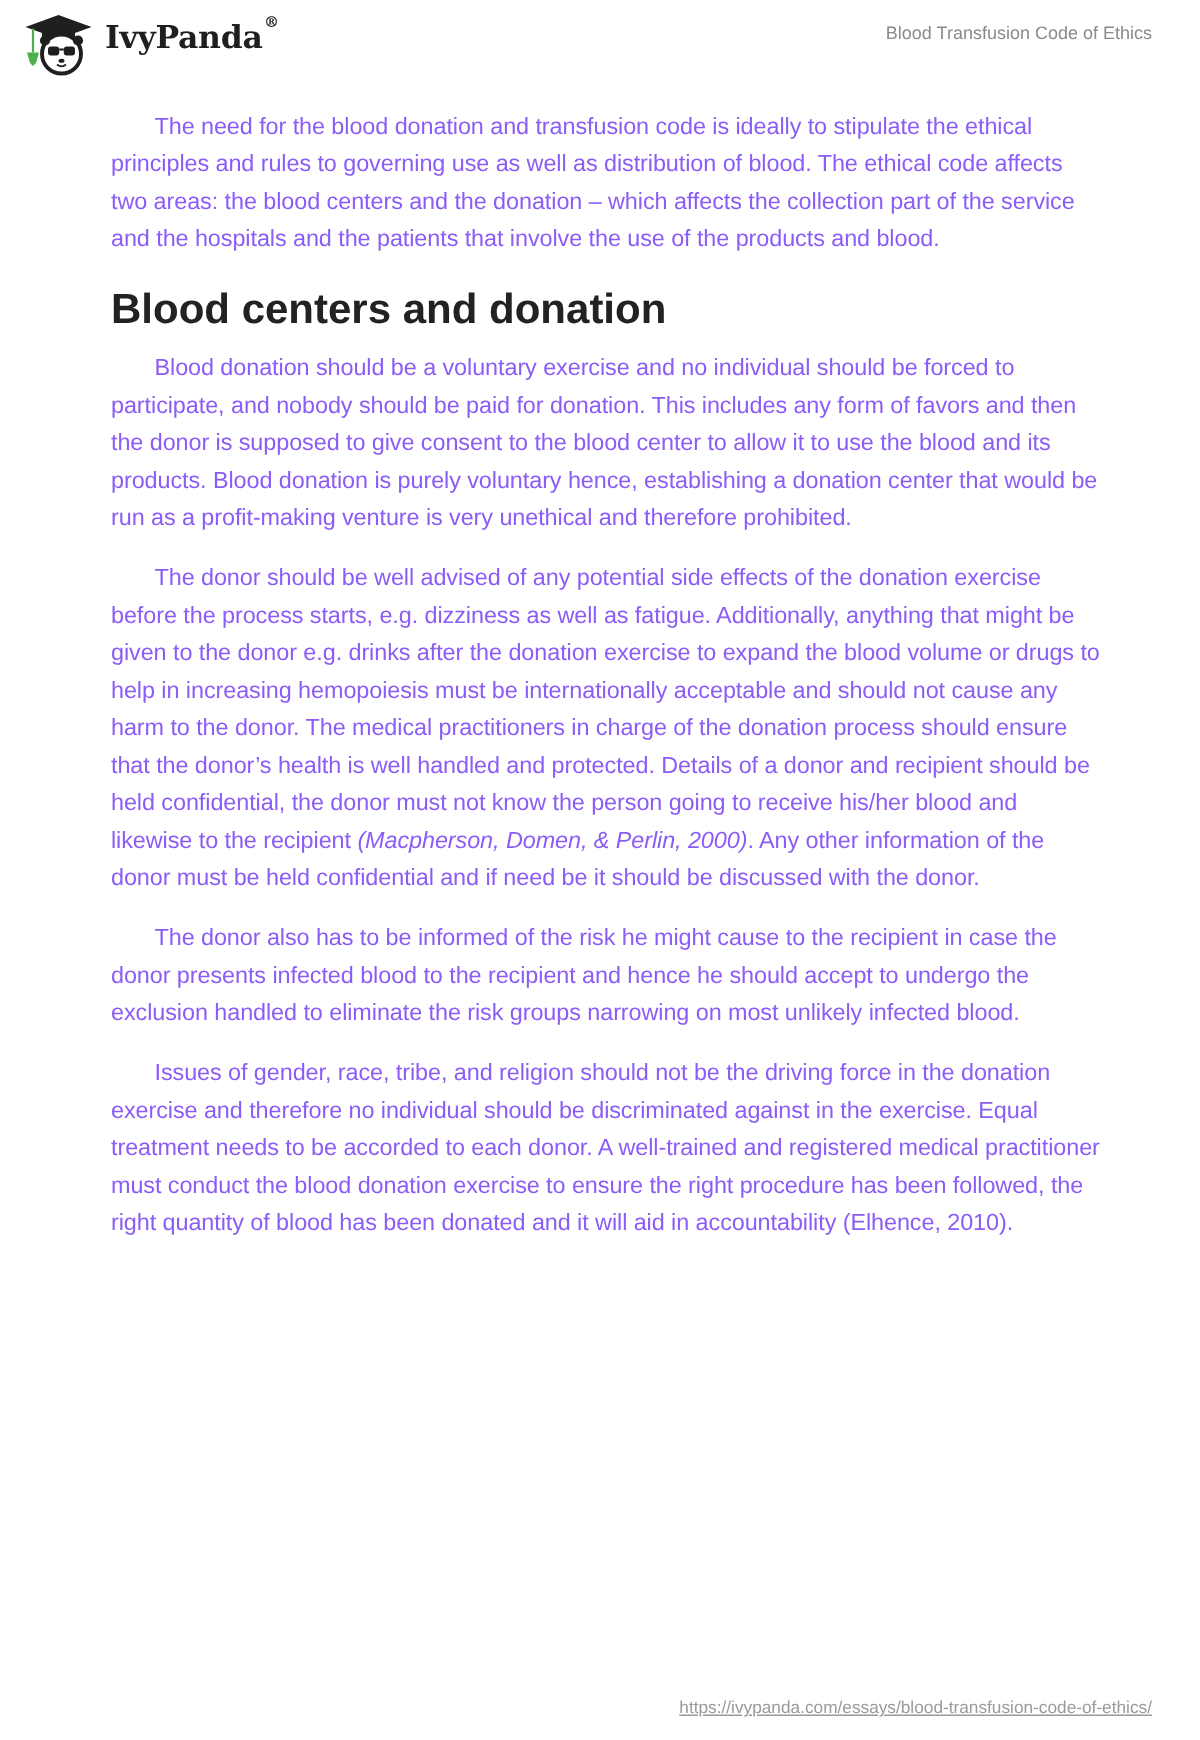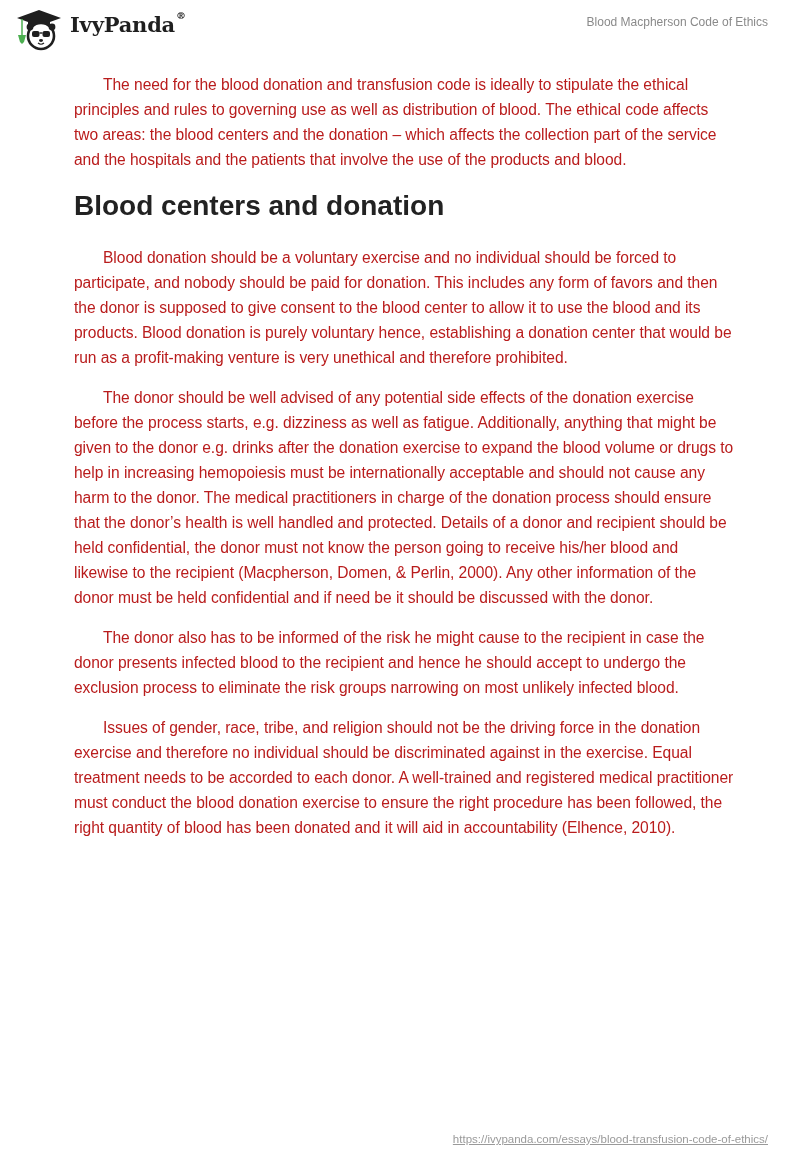--- a/index.html
+++ b/index.html
@@ -53,30 +53,30 @@
       left: 74px; top: 72px;
       width: 660px;
     }
     h2 {
       font-size: 28px;
       font-weight: bold;
       color: #222222;
       line-height: 38px;
       margin-bottom: 14px;
     }
-    h2.second { margin-top: 10px; margin-bottom: 20px; }
+    h2.second { margin-top: 10px; margin-bottom: 8px; }
     p {
       font-size: 15.6px;
       line-height: 25px;
       text-indent: 29px;
-      color: #b91c1c;
+      color: #8b5cf6;
       margin-bottom: 15px;
       letter-spacing: -0.05px;
     }
-    .cite { }
+    .cite { font-style: italic; }
     .footer-url {
       position: absolute;
       right: 32px; top: 1133px;
       font-size: 11.5px;
       color: #9a9a9a;
       text-decoration: underline;
     }
   </style>
 </head>
 <body>
@@ -98,30 +98,30 @@
 
       <rect x="18" y="23" width="7.5" height="6" rx="2" fill="#1f1f1f"></rect>
       <rect x="28.5" y="23" width="7.5" height="6" rx="2" fill="#1f1f1f"></rect>
       <line x1="25.5" y1="25" x2="28.5" y2="25" stroke="#1f1f1f" stroke-width="1.4"></line>
 
       <ellipse cx="27" cy="32.5" rx="2" ry="1.4" fill="#1f1f1f"></ellipse>
       <path d="M24,35 Q27,37.5 30,35" stroke="#1f1f1f" stroke-width="1.2" fill="none"></path>
     </svg>
     <span class="logo-text"><span>IvyPanda</span><sup>®</sup></span>
   </div>
-  <div class="doc-title">Blood Macpherson Code of Ethics</div>
+  <div class="doc-title">Blood Transfusion Code of Ethics</div>
 </div>
 
 <div class="content">
   <section>
     <p>The need for the blood donation and transfusion code is ideally to stipulate the ethical principles and rules to governing use as well as distribution of blood. The ethical code affects two areas: the blood centers and the donation – which affects the collection part of the service and the hospitals and the patients that involve the use of the products and blood.</p>
   </section>
 
   <section>
     <h2 class="second">Blood centers and donation</h2>
     <p>Blood donation should be a voluntary exercise and no individual should be forced to participate, and nobody should be paid for donation. This includes any form of favors and then the donor is supposed to give consent to the blood center to allow it to use the blood and its products. Blood donation is purely voluntary hence, establishing a donation center that would be run as a profit-making venture is very unethical and therefore prohibited.</p>
     <p><span>The donor should be well advised of any potential side effects of the donation exercise before the process starts, e.g. dizziness as well as fatigue. Additionally, anything that might be given to the donor e.g. drinks after the donation exercise to expand the blood volume or drugs to help in increasing hemopoiesis must be internationally acceptable and should not cause any harm to the donor. The medical practitioners in charge of the donation process should ensure that the donor’s health is well handled and protected. Details of a donor and recipient should be held confidential, the donor must not know the person going to receive his/her blood and likewise to the recipient </span><span class="cite">(Macpherson, Domen, &amp; Perlin, 2000)</span><span>. Any other information of the donor must be held confidential and if need be it should be discussed with the donor.</span></p>
-    <p>The donor also has to be informed of the risk he might cause to the recipient in case the donor presents infected blood to the recipient and hence he should accept to undergo the exclusion process to eliminate the risk groups narrowing on most unlikely infected blood.</p>
+    <p>The donor also has to be informed of the risk he might cause to the recipient in case the donor presents infected blood to the recipient and hence he should accept to undergo the exclusion handled to eliminate the risk groups narrowing on most unlikely infected blood.</p>
     <p>Issues of gender, race, tribe, and religion should not be the driving force in the donation exercise and therefore no individual should be discriminated against in the exercise. Equal treatment needs to be accorded to each donor. A well-trained and registered medical practitioner must conduct the blood donation exercise to ensure the right procedure has been followed, the right quantity of blood has been donated and it will aid in accountability (Elhence, 2010).</p>
   </section>
 </div>
 
 <div class="footer-url">https://ivypanda.com/essays/blood-transfusion-code-of-ethics/</div>
 
 </body></html>

